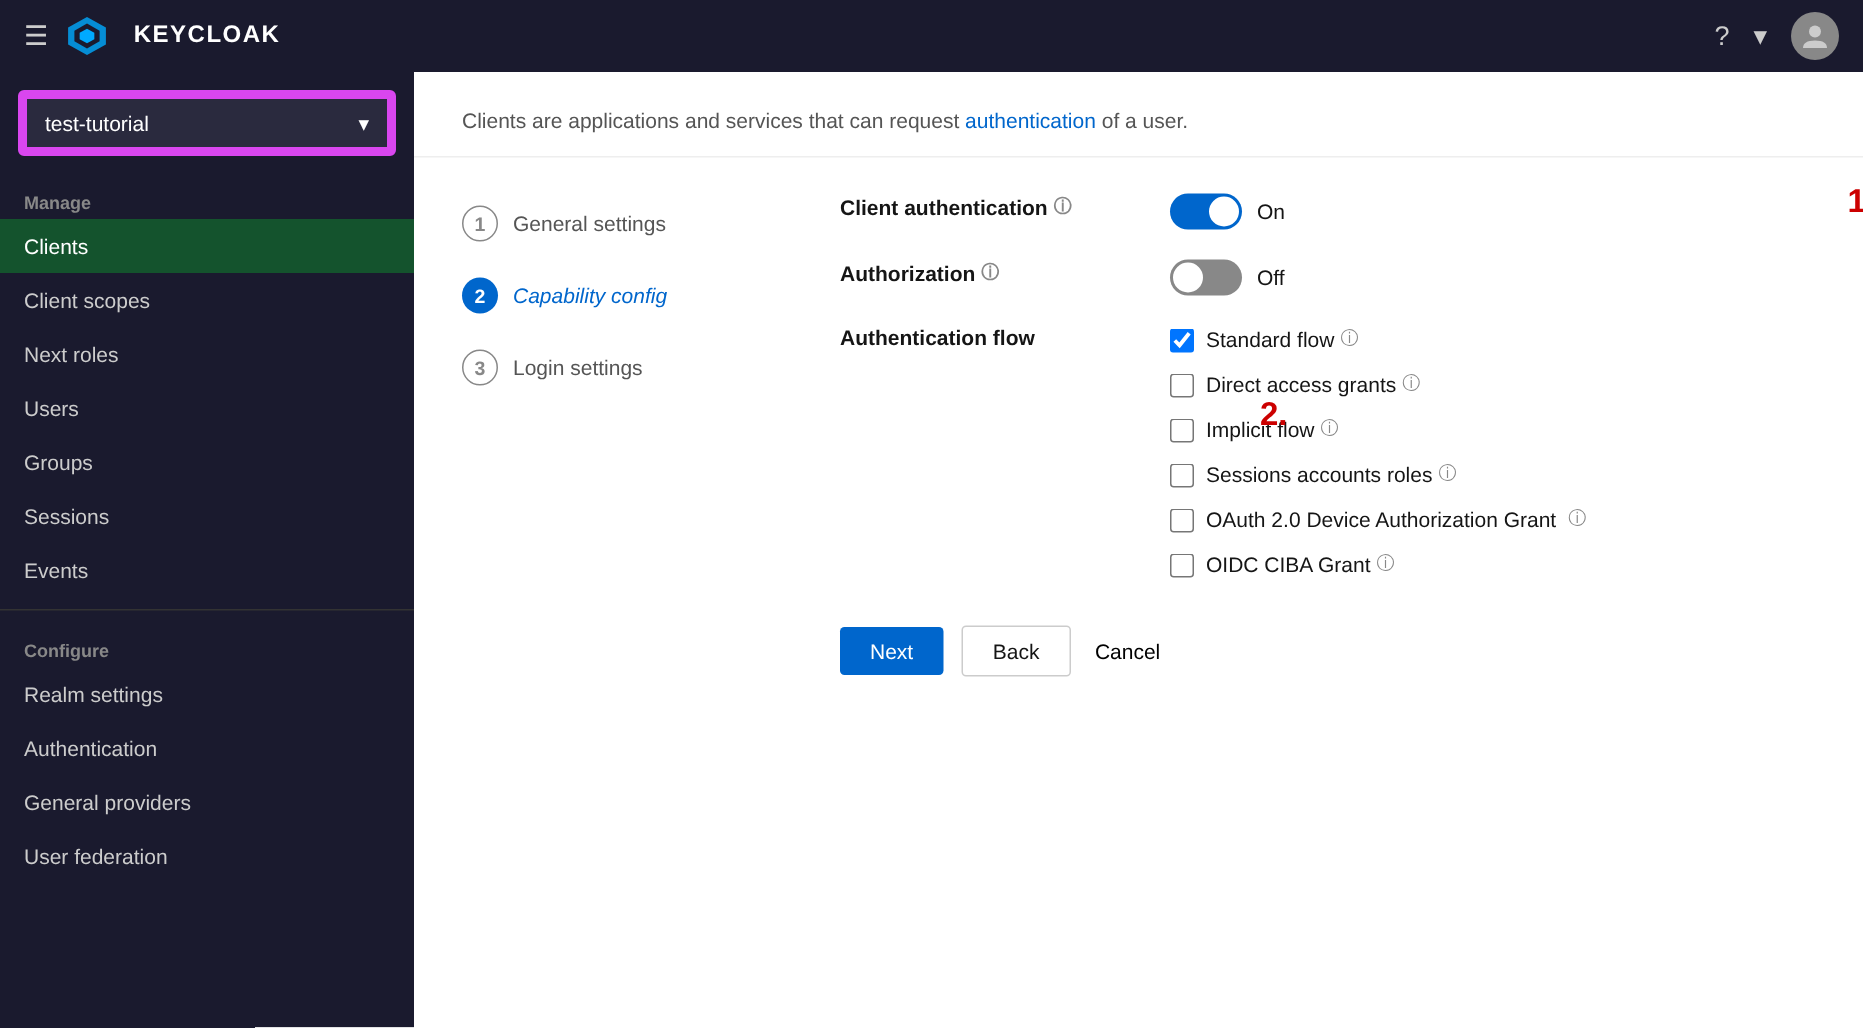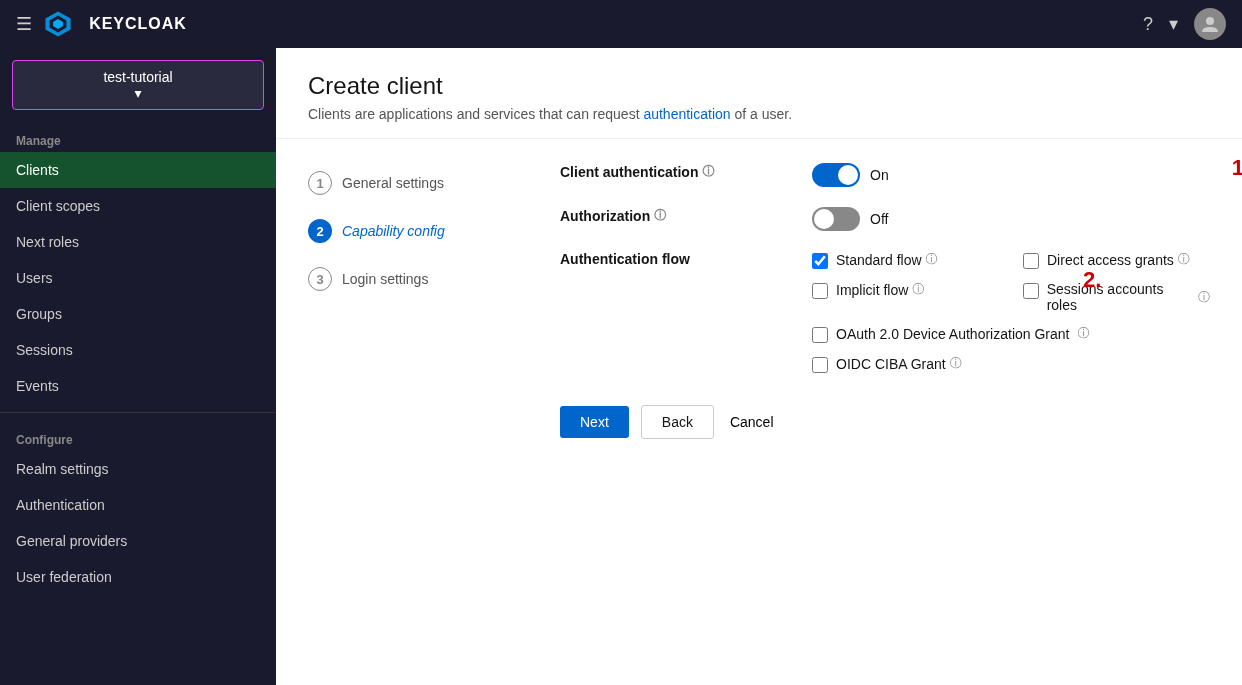--- a/index.html
+++ b/index.html
@@ -32,29 +32,28 @@
       background: #1a1a2e;
       flex-shrink: 0;
       display: flex;
       flex-direction: column;
       overflow-y: auto;
       color: #ccc;
     }
     .realm-selector {
       margin: 12px;
       background: #2a2a3e;
-      border: 1px solid #d946ef;
+      border: 6px solid #d946ef;
       border-radius: 4px;
       padding: 8px 12px;
       color: #fff;
       display: flex;
       align-items: center;
       justify-content: space-between;
       cursor: pointer;
-      flex-direction: column;
     }
     .realm-selector span { font-size: 14px; }
     .sidebar-section-label {
       padding: 12px 16px 4px;
       font-size: 12px;
       color: #888;
       text-transform: none;
       font-weight: 600;
     }
     .sidebar-item {
@@ -101,21 +100,21 @@
     
     .form-area { display: flex; gap: 32px; }
     .steps-col { flex: 0 0 220px; }
     .fields-col { flex: 1; }
 
     
     .field-row {
       display: flex;
       align-items: flex-start;
       margin-bottom: 20px;
-      gap: 32px;
+      gap: 0;
     }
     .field-label-col { width: 220px; flex-shrink: 0; }
     .field-label { font-size: 14px; font-weight: 600; color: #151515; display: flex; align-items: center; gap: 4px; }
     .field-label .help-icon { color: #888; font-size: 12px; cursor: pointer; }
     .field-value-col { flex: 1; }
 
     
     .toggle-row { display: flex; align-items: center; gap: 10px; }
     .toggle {
       width: 48px; height: 24px; border-radius: 12px;
@@ -127,21 +126,21 @@
       width: 20px; height: 20px; border-radius: 50%; background: #fff;
       position: absolute; top: 2px; transition: left 0.2s;
     }
     .toggle.on .toggle-knob { left: 26px; }
     .toggle.off .toggle-knob { left: 2px; }
     .toggle-label { font-size: 14px; color: #151515; }
 
     
     .checkbox-grid {
       display: grid;
-      grid-template-columns: 1fr 1fr;
+      grid-template-columns: 1fr;
       gap: 12px 24px;
       align-items: start;
     }
     .checkbox-item { display: flex; align-items: flex-start; gap: 8px; }
     .checkbox-item input[type="checkbox"] { margin-top: 2px; cursor: pointer; width: 16px; height: 16px; }
     .checkbox-item label { font-size: 14px; color: #151515; cursor: pointer; display: flex; align-items: center; gap: 4px; }
     .checkbox-item .help-icon { color: #888; font-size: 12px; }
     .checkbox-full { grid-column: 1 / -1; }
 
     
@@ -228,21 +227,20 @@
     <div class="sidebar-item">
       <span>General providers</span>
     </div>
     <div class="sidebar-item">
       <span>User federation</span>
     </div>
   </div>
 
   <div class="content">
     <div class="content-header">
-      <h1 class="page-title">Create client</h1>
       <p class="page-subtitle">
         Clients are applications and services that can request <a>authentication</a> of a user.
       </p>
     </div>
 
     <div class="content-body">
       <div class="form-area">
 
         <div class="steps-col">
           <div class="stepper">

